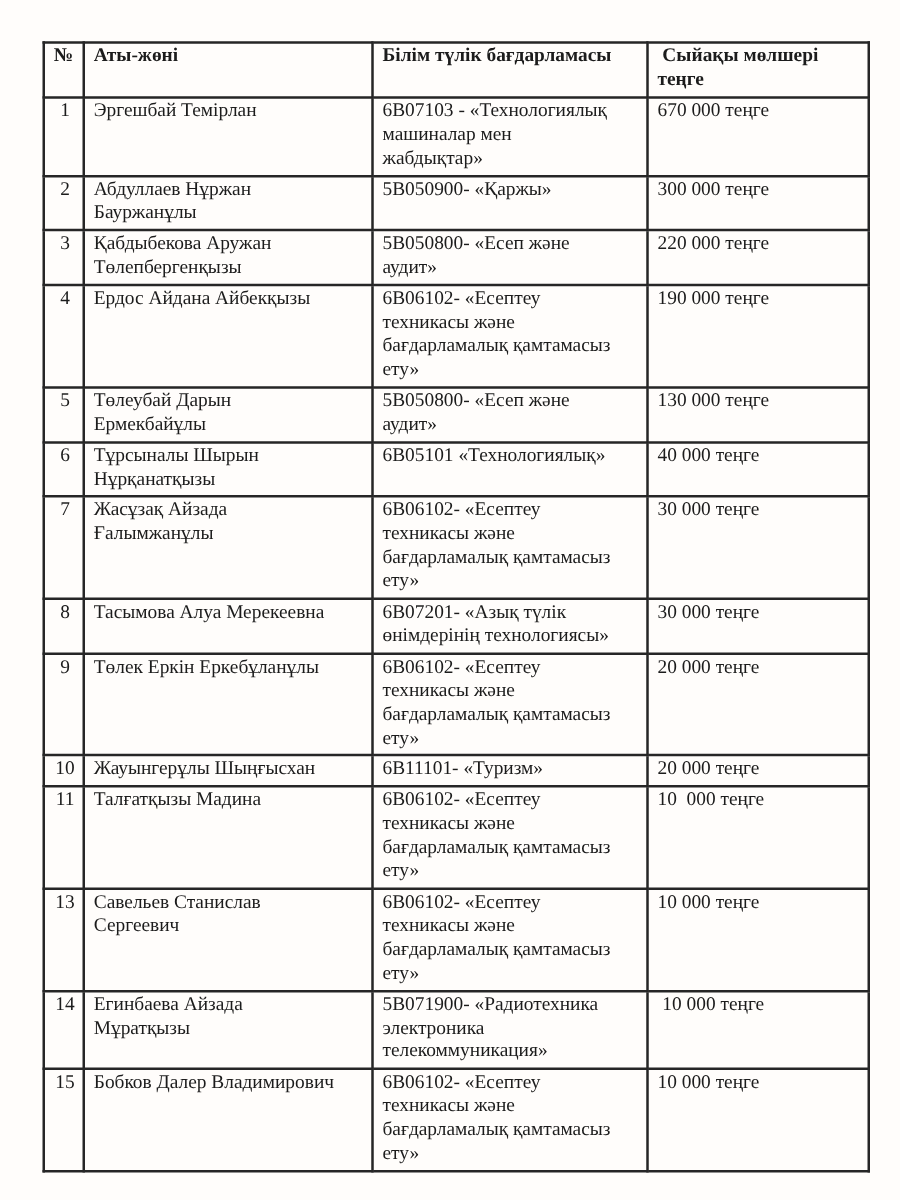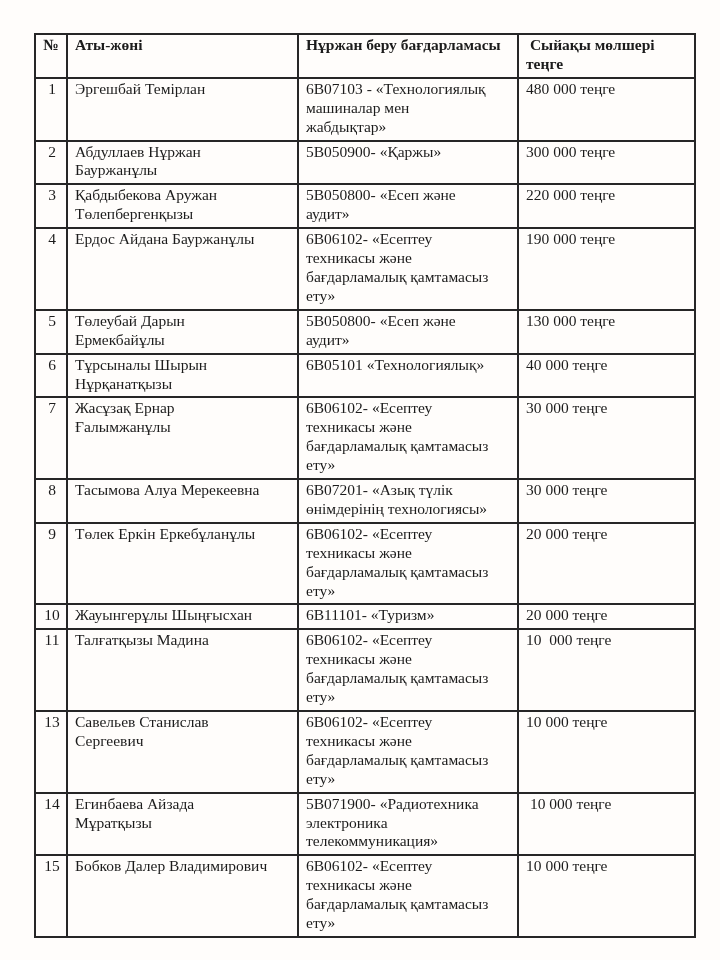--- a/index.html
+++ b/index.html
@@ -58,33 +58,33 @@
     <colgroup>
       <col class="c-num">
       <col class="c-name">
       <col class="c-prog">
       <col class="c-amt">
     </colgroup>
     <thead>
       <tr>
         <th class="cell-num">№</th>
         <th>Аты-жөні</th>
-        <th>Нұржан беру бағдарламасы</th>
+        <th>Білім түлік бағдарламасы</th>
         <th>&nbsp;Сыйақы мөлшері
 теңге</th>
       </tr>
     </thead>
     <tbody id="table-body">
   <tr>
     <td class="cell-num">1</td>
     <td class="cell-name">Эргешбай Темірлан</td>
     <td class="cell-prog">6B07103 - «Технологиялық
 машиналар мен
 жабдықтар»</td>
-    <td class="cell-amt">480 000 теңге</td>
+    <td class="cell-amt">670 000 теңге</td>
   </tr>
 
   <tr>
     <td class="cell-num">2</td>
     <td class="cell-name">Абдуллаев Нұржан
 Бауржанұлы</td>
     <td class="cell-prog">5B050900- «Қаржы»</td>
     <td class="cell-amt">300 000 теңге</td>
   </tr>
 
@@ -92,21 +92,21 @@
     <td class="cell-num">3</td>
     <td class="cell-name">Қабдыбекова Аружан
 Төлепбергенқызы</td>
     <td class="cell-prog">5B050800- «Есеп және
 аудит»</td>
     <td class="cell-amt">220 000 теңге</td>
   </tr>
 
   <tr>
     <td class="cell-num">4</td>
-    <td class="cell-name">Ердос Айдана Бауржанұлы</td>
+    <td class="cell-name">Ердос Айдана Айбекқызы</td>
     <td class="cell-prog">6B06102- «Есептеу
 техникасы және
 бағдарламалық қамтамасыз
 ету»</td>
     <td class="cell-amt">190 000 теңге</td>
   </tr>
 
   <tr>
     <td class="cell-num">5</td>
     <td class="cell-name">Төлеубай Дарын
@@ -119,21 +119,21 @@
   <tr>
     <td class="cell-num">6</td>
     <td class="cell-name">Тұрсыналы Шырын
 Нұрқанатқызы</td>
     <td class="cell-prog">6B05101 «Технологиялық»</td>
     <td class="cell-amt">40 000 теңге</td>
   </tr>
 
   <tr>
     <td class="cell-num">7</td>
-    <td class="cell-name">Жасұзақ Ернар
+    <td class="cell-name">Жасұзақ Айзада
 Ғалымжанұлы</td>
     <td class="cell-prog">6B06102- «Есептеу
 техникасы және
 бағдарламалық қамтамасыз
 ету»</td>
     <td class="cell-amt">30 000 теңге</td>
   </tr>
 
   <tr>
     <td class="cell-num">8</td>

